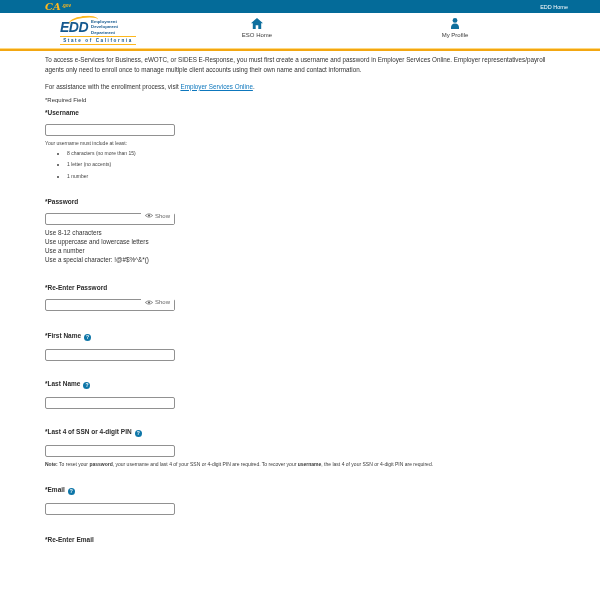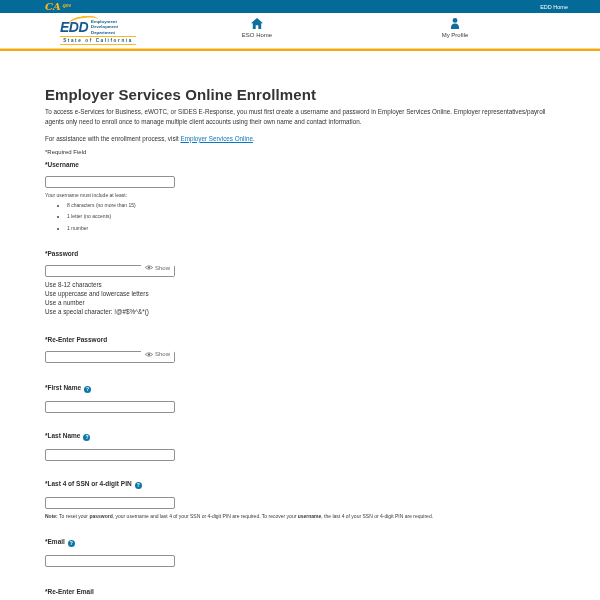--- a/index.html
+++ b/index.html
@@ -135,21 +135,20 @@
       <path d="M5 5.4 C2.2 5.4 1 7.2 1 9.3 V11 H9 V9.3 C9 7.2 7.8 5.4 5 5.4 Z" fill="#0e6f9e"></path>
     </svg>
     <span>My Profile</span>
   </div>
 </div>
 
 <div class="gold-rule"></div>
 
 <div class="content">
 
-  <h1>Employer Services Online Enrollment</h1>
 
   <p class="intro">To access e-Services for Business, eWOTC, or SIDES E-Response, you must first create a username and password in Employer Services Online. Employer representatives/payroll agents only need to enroll once to manage multiple client accounts using their own name and contact information.</p>
 
   <p class="assist"><span>For assistance with the enrollment process, visit </span><span class="link">Employer Services Online</span><span>.</span></p>
 
   <p class="required">*Required Field</p>
 
   <div class="field f-username">
     <label>*Username</label>
     <div class="input-wrap">

